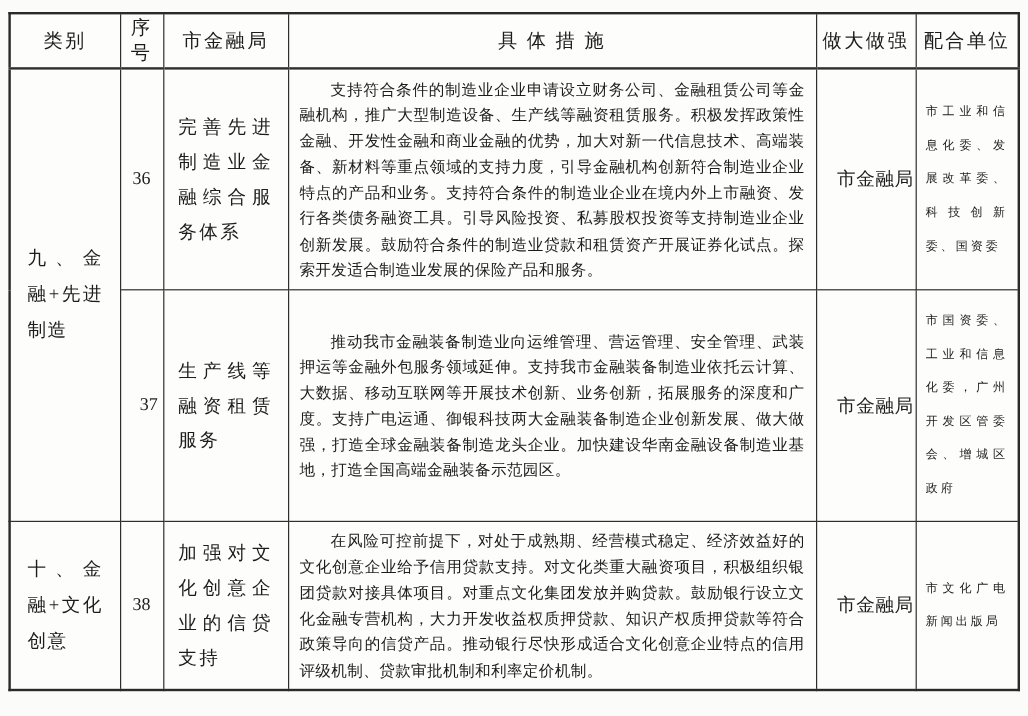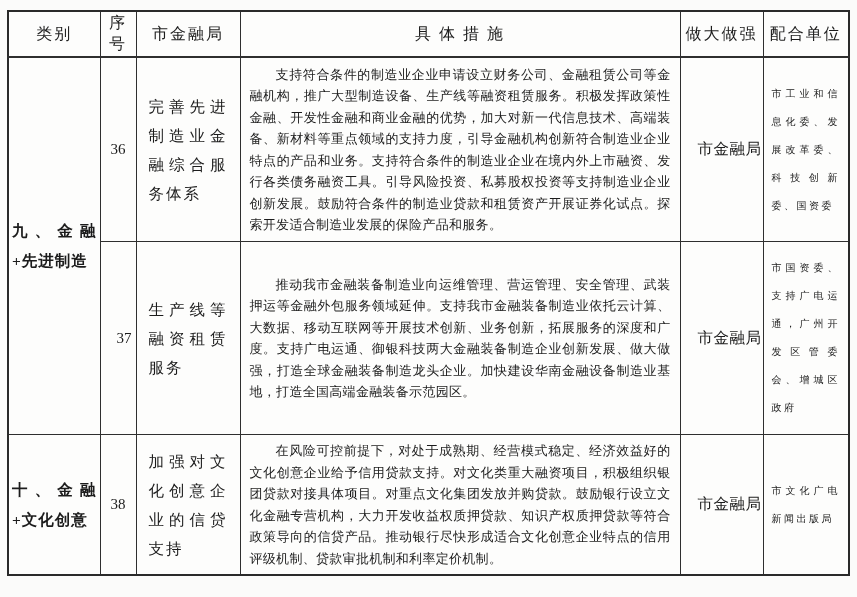--- a/index.html
+++ b/index.html
@@ -30,23 +30,22 @@
     font-size: 16px;
     font-weight: normal;
     text-align: center;
     letter-spacing: 2px;
     border-bottom-width: 2px;
   }
   .cell-category {
     font-size: 15.5px;
     letter-spacing: 1px;
     text-align: justify;
-    padding: 0 3px;
+    padding: 0 14px;
     line-height: 30px;
-    font-weight: bold;
   }
   .cell-no {
     font-size: 15px;
     text-align: center;
   }
   .cell-task {
     font-size: 15.5px;
     letter-spacing: 2px;
     text-align: justify;
     padding: 0 12px;
@@ -113,21 +112,21 @@
       <td class="cell-lead">市金融局</td>
       <td class="cell-support">市工业和信息化委、发展改革委、科技创新委、国资委</td>
     </tr>
     <tr>
       <td class="cell-no h-row37">37</td>
       <td class="cell-task">生产线等融资租赁服务</td>
       <td class="cell-measures">
         <p>推动我市金融装备制造业向运维管理、营运管理、安全管理、武装押运等金融外包服务领域延伸。支持我市金融装备制造业依托云计算、大数据、移动互联网等开展技术创新、业务创新，拓展服务的深度和广度。支持广电运通、御银科技两大金融装备制造企业创新发展、做大做强，打造全球金融装备制造龙头企业。加快建设华南金融设备制造业基地，打造全国高端金融装备示范园区。</p>
       </td>
       <td class="cell-lead">市金融局</td>
-      <td class="cell-support">市国资委、支持广电运通，广州开发区管委会、增城区政府</td>
+      <td class="cell-support">市国资委、工业和信息化委，广州开发区管委会、增城区政府</td>
     </tr>
     <tr>
       <td class="cell-category" rowspan="2">十、金融+文化创意</td>
       <td class="cell-no h-row38">38</td>
       <td class="cell-task">加强对文化创意企业的信贷支持</td>
       <td class="cell-measures">
         <p>在风险可控前提下，对处于成熟期、经营模式稳定、经济效益好的文化创意企业给予信用贷款支持。对文化类重大融资项目，积极组织银团贷款对接具体项目。对重点文化集团发放并购贷款。鼓励银行设立文化金融专营机构，大力开发收益权质押贷款、知识产权质押贷款等符合政策导向的信贷产品。推动银行尽快形成适合文化创意企业特点的信用评级机制、贷款审批机制和利率定价机制。</p>
       </td>
       <td class="cell-lead">市金融局</td>
       <td class="cell-support">市文化广电新闻出版局</td>

